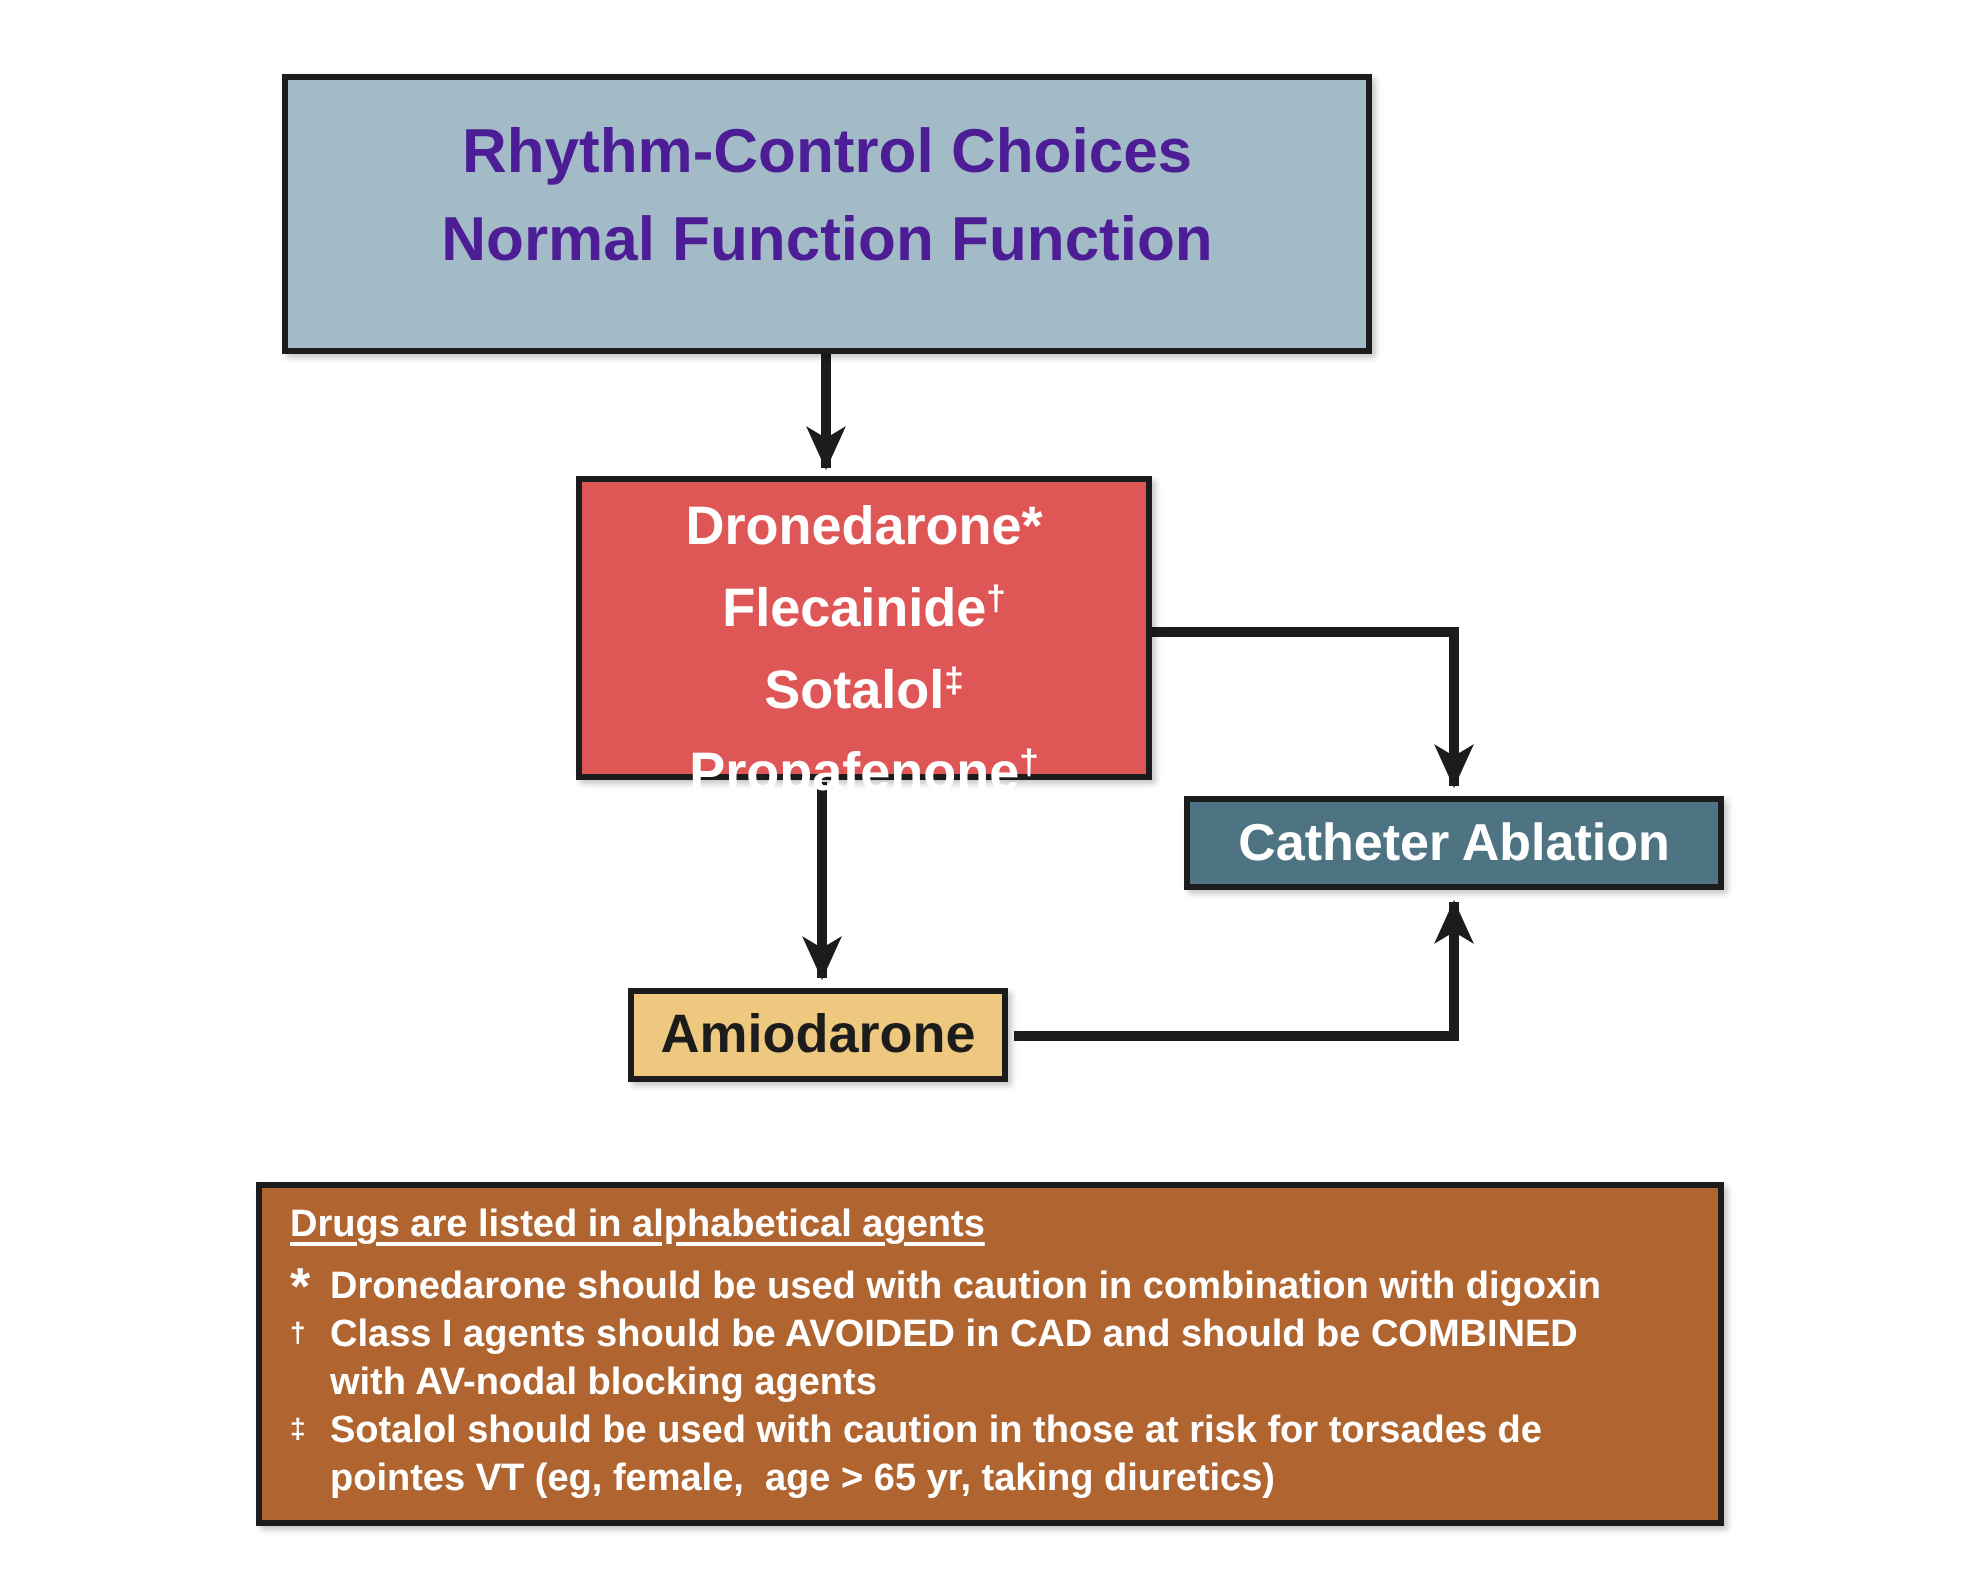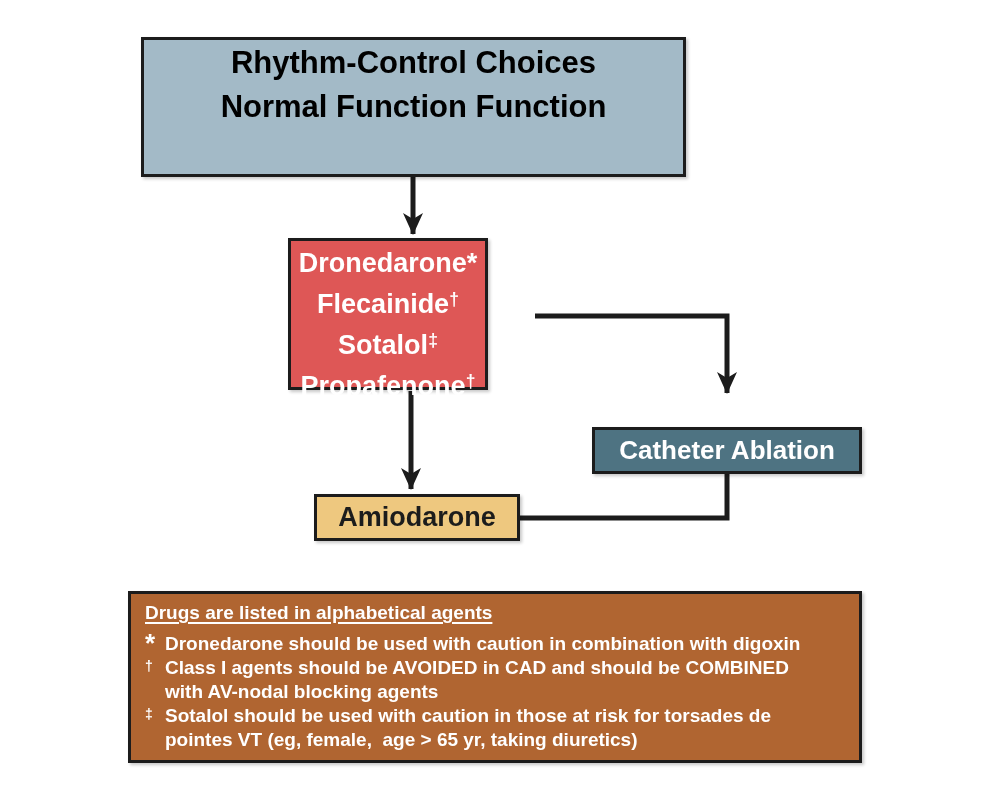--- a/index.html
+++ b/index.html
@@ -20,51 +20,50 @@
     position: absolute;
     box-sizing: border-box;
     border: 3px solid #1c1c1c;
     box-shadow: 2px 2px 3px rgba(0,0,0,0.22);
     text-align: center;
     font-weight: bold;
   }
   .title-box {
     left: 141px; top: 37px; width: 545px; height: 140px;
     background: #a3bac7;
-    color: #000000;
+    color: #4c1d95;
     font-size: 31px;
     line-height: 44px;
-    padding-top: 1px;
+    padding-top: 14px;
   }
   .drugs-box {
-    left: 288px; top: 238px; width: 200px; height: 152px;
+    left: 288px; top: 238px; width: 288px; height: 152px;
     background: #de5756;
     color: #ffffff;
     font-size: 27px;
     line-height: 36px;
     padding-top: 4px;
   }
   .drug-sup {
     font-size: 0.65em;
     vertical-align: 0.45em;
   }
   .amiodarone-box {
-    left: 314px; top: 494px; width: 206px; height: 47px;
+    left: 314px; top: 494px; width: 190px; height: 47px;
     background: #eec87f;
     color: #1c1c1c;
     font-size: 27px;
     line-height: 41px;
   }
   .ablation-box {
     left: 592px; top: 398px; width: 270px; height: 47px;
     background: #4e7382;
     color: #ffffff;
     font-size: 26px;
     line-height: 41px;
-    margin-top: 29px;
   }
   .notes-box {
     left: 128px; top: 591px; width: 734px; height: 172px;
     background: #b06531;
     color: #ffffff;
     text-align: left;
     padding: 7px 12px 6px 14px;
   }
   .notes-heading {
     font-size: 19px;

